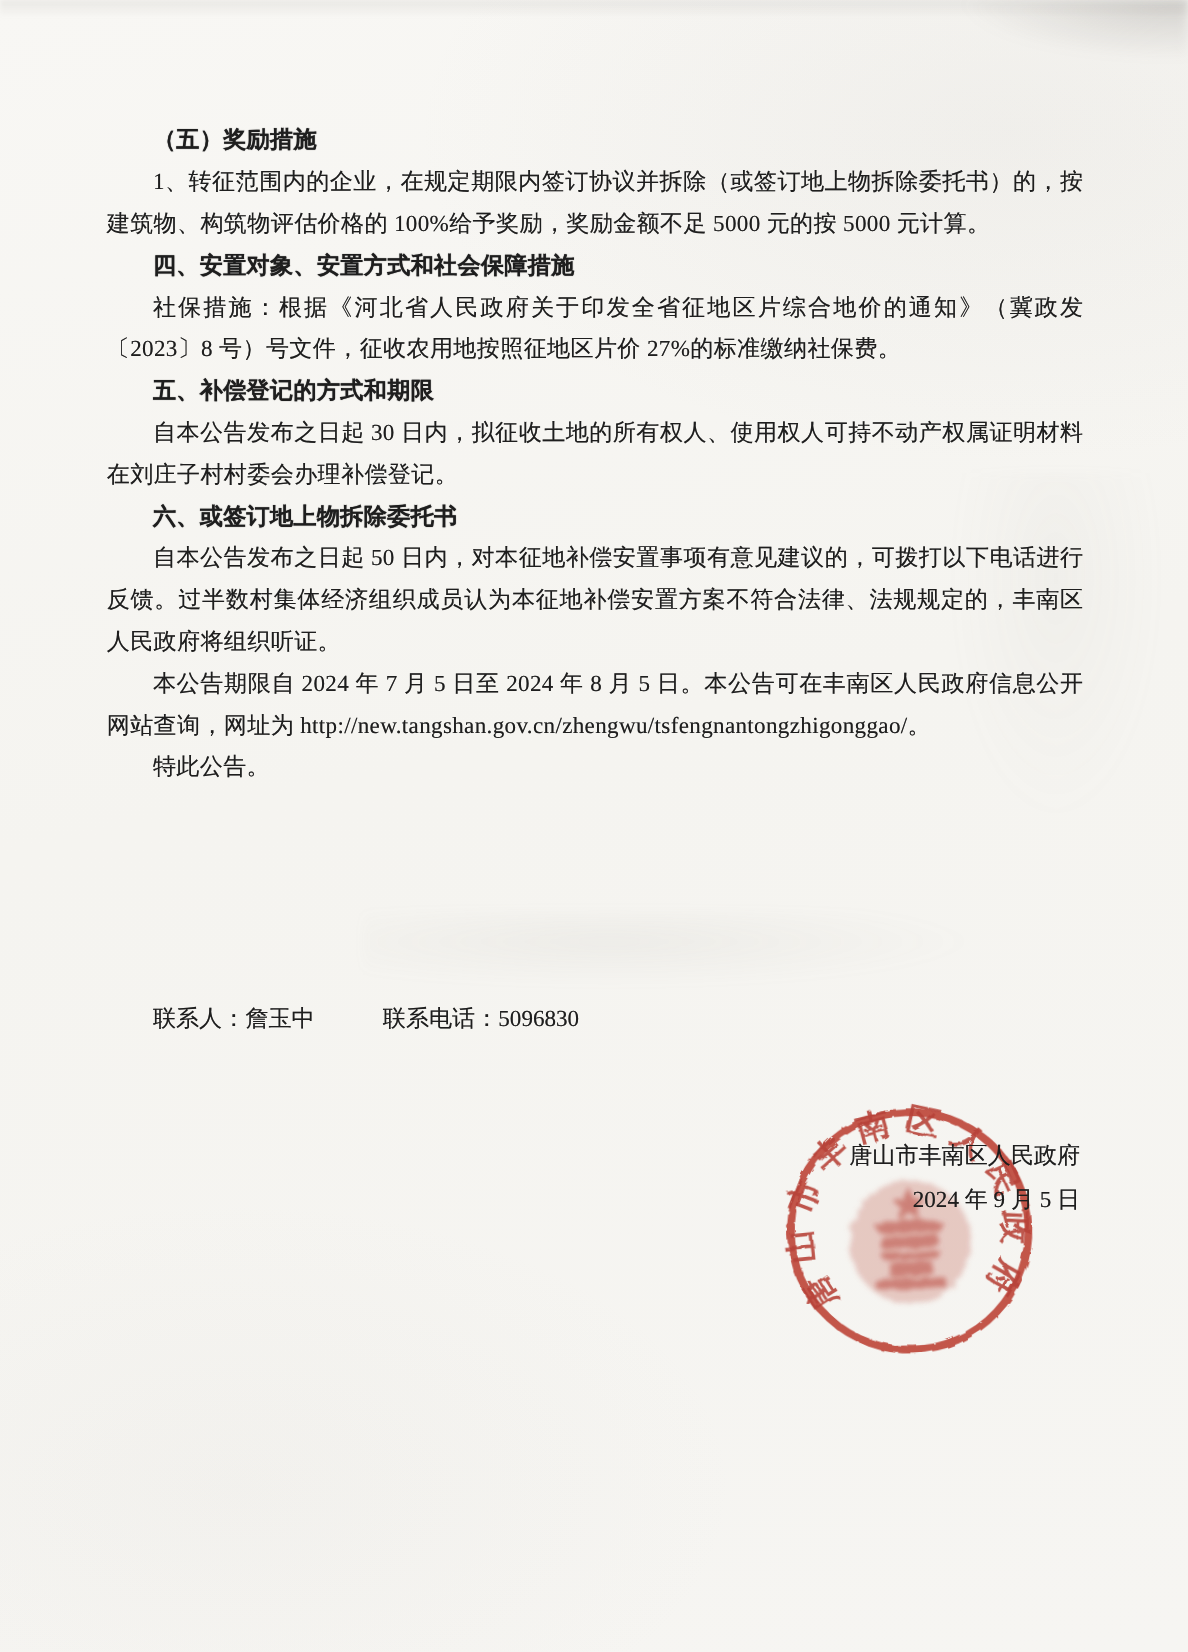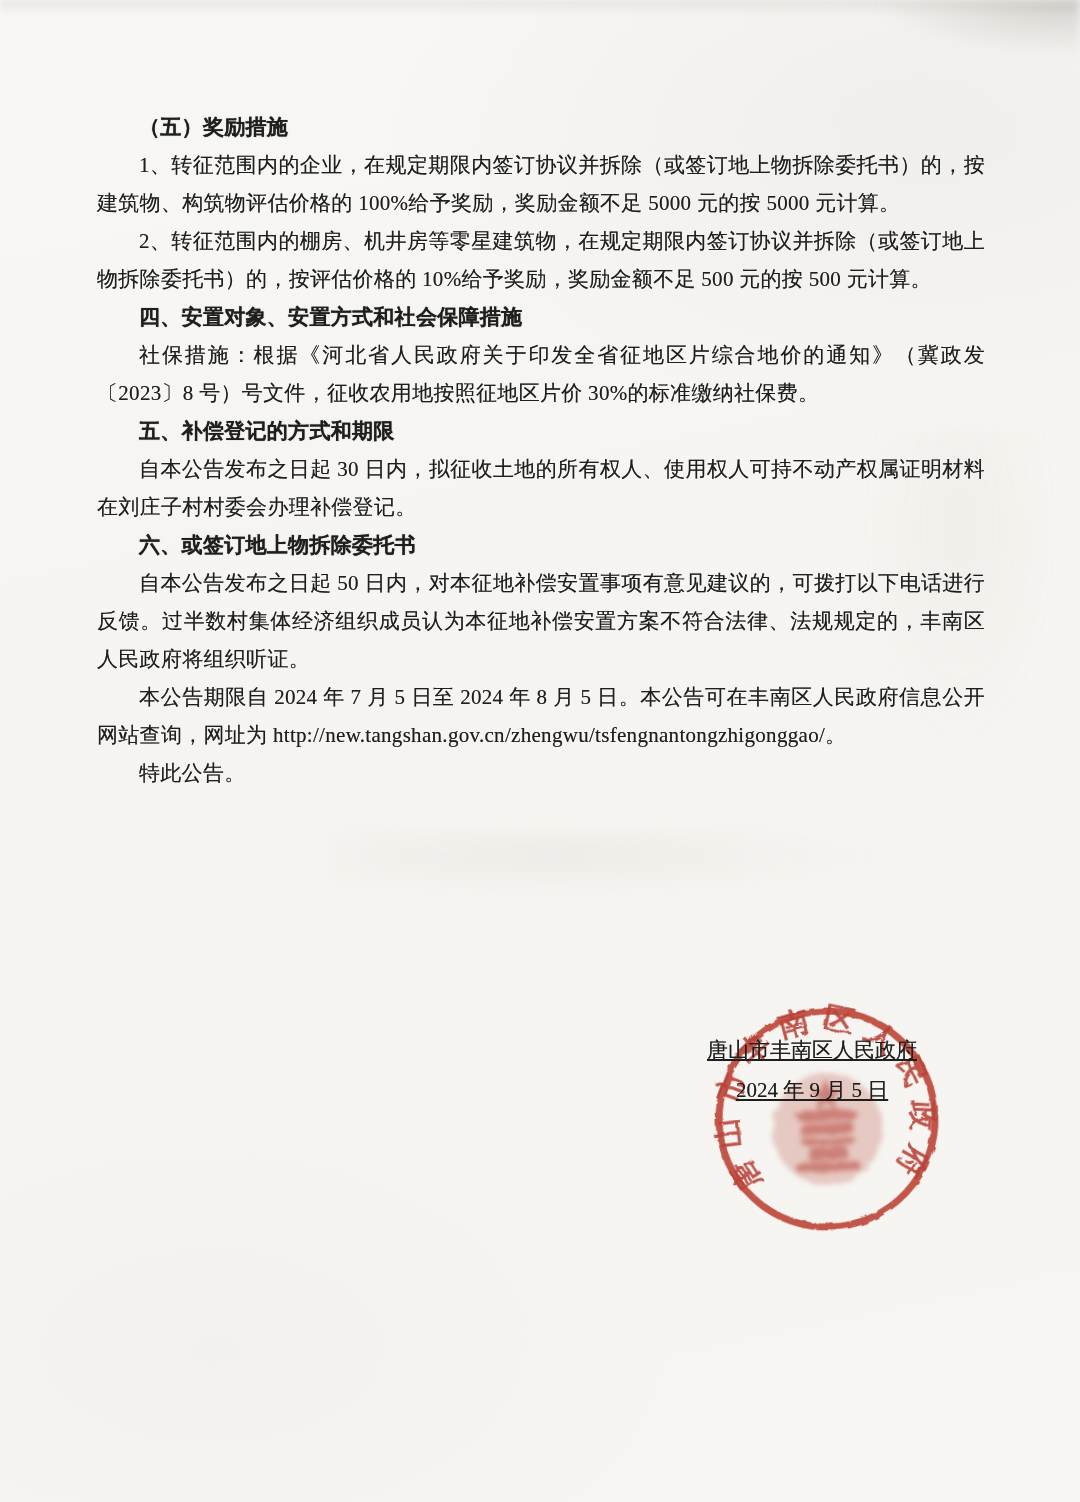--- a/index.html
+++ b/index.html
@@ -40,24 +40,23 @@
 
   .contact-line{
     position:absolute;left:97px;top:886px;width:888px;
     font-size:21px;line-height:38px;text-indent:2em;
     text-shadow:0 0 0.5px rgba(30,30,30,0.55);
   }
   .contact-line .gap{display:inline-block;width:62px;}
 
   .sign-block{
     position:absolute;left:642px;top:1030px;width:340px;
-    text-align:center;font-size:21px;line-height:40px;
+    text-align:right;font-size:21px;line-height:40px;
     text-shadow:0 0 0.5px rgba(30,30,30,0.6);
     z-index:6;
-    text-decoration:underline;
   }
 
   .seal{
     position:absolute;left:711px;top:1003px;width:232px;height:232px;
     z-index:5;mix-blend-mode:multiply;opacity:0.92;
     transform:rotate(-2deg);
   }
 </style>
 </head>
 <body style="--ink: #1e1e1e;">
@@ -65,31 +64,33 @@
 <div class="page">
 
   <div class="smudge top-edge"></div>
   <div class="smudge corner-tr"></div>
   <div class="smudge mid"></div>
   <div class="smudge right"></div>
 
   <div class="doc-body">
       <p class="para heading">（五）奖励措施</p>
       <p class="para body">1、转征范围内的企业，在规定期限内签订协议并拆除（或签订地上物拆除委托书）的，按建筑物、构筑物评估价格的 100%给予奖励，奖励金额不足 5000 元的按 5000 元计算。</p>
-      <p class="para body">2、转征范围内的棚房、机井房等零星建筑物，在规定期限内签订协议并拆除（或签订地上物拆除委托书）的，按评估价格的 10%给予奖励，奖励金额不足 500 元的按 500 元计算。</p>
       <p class="para heading">四、安置对象、安置方式和社会保障措施</p>
-      <p class="para body">社保措施：根据《河北省人民政府关于印发全省征地区片综合地价的通知》（冀政发〔2023〕8 号）号文件，征收农用地按照征地区片价 30%的标准缴纳社保费。</p>
+      <p class="para body">社保措施：根据《河北省人民政府关于印发全省征地区片综合地价的通知》（冀政发〔2023〕8 号）号文件，征收农用地按照征地区片价 27%的标准缴纳社保费。</p>
       <p class="para heading">五、补偿登记的方式和期限</p>
       <p class="para body">自本公告发布之日起 30 日内，拟征收土地的所有权人、使用权人可持不动产权属证明材料在刘庄子村村委会办理补偿登记。</p>
       <p class="para heading">六、或签订地上物拆除委托书</p>
       <p class="para body">自本公告发布之日起 50 日内，对本征地补偿安置事项有意见建议的，可拨打以下电话进行反馈。过半数村集体经济组织成员认为本征地补偿安置方案不符合法律、法规规定的，丰南区人民政府将组织听证。</p>
       <p class="para body">本公告期限自 2024 年 7 月 5 日至 2024 年 8 月 5 日。本公告可在丰南区人民政府信息公开网站查询，网址为 http://new.tangshan.gov.cn/zhengwu/tsfengnantongzhigonggao/。</p>
       <p class="para body">特此公告。</p>
     </div>
 
+  <p class="contact-line">
+    <span>联系人：詹玉中</span><span class="gap"></span><span>联系电话：5096830</span>
+  </p>
 
   <div class="sign-block">
     <div>唐山市丰南区人民政府</div>
     <div>2024 年 9 月 5 日</div>
   </div>
 
   <div class="seal">
     <svg width="232" height="232" viewBox="0 0 232 232">
       <defs>
         <filter id="stampRough" x="-10%" y="-10%" width="120%" height="120%">

